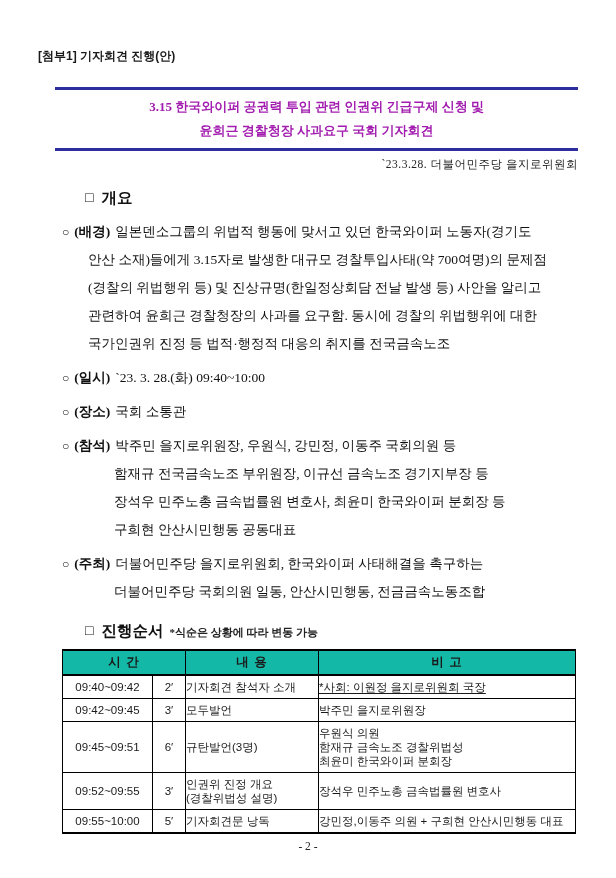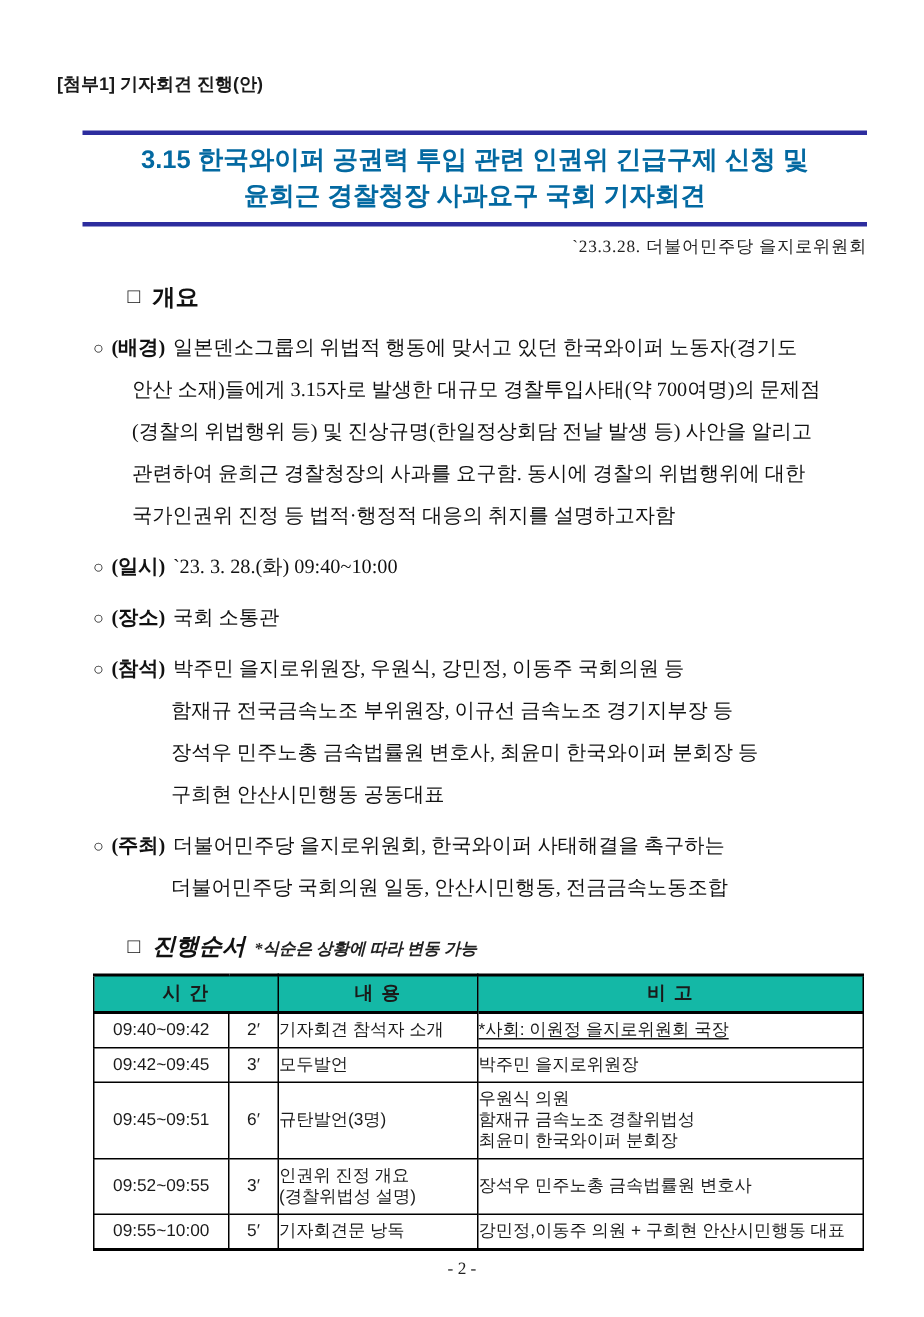--- a/index.html
+++ b/index.html
@@ -22,25 +22,25 @@
   }
   .title-block {
     margin: 22px auto 0 17px;
     width: 523px;
     border-top: 3px solid #2d2d9e;
     border-bottom: 3px solid #2d2d9e;
     padding: 5px 0;
     text-align: center;
   }
   .title-line {
-    font-family: Liberation Sans, sans-serif;
-    font-weight: bold;
-    font-size: 17px;
+    font-family: Liberation Serif, serif;
+    font-weight: bold;
+    font-size: 13px;
     line-height: 24px;
-    color: #0369a1;
+    color: #a21caf;
   }
   .dateline {
     width: 540px;
     margin-top: 6px;
     text-align: right;
     font-size: 11.5px;
     color: #222;
     letter-spacing: 0.5px;
   }
   .sec-heading {
@@ -61,21 +61,21 @@
     color: #222;
   }
   .items { margin-top: 9px; }
   .item { margin-bottom: 6px; font-size: 13.5px; }
   .item .first { margin-left: 24px; line-height: 28px; }
   .item .bullet { font-size: 12px; margin-right: 5px; }
   .item .lbl { font-weight: bold; margin-right: 5px; }
   .item .cont { line-height: 28px; }
   .item .cont.sm { margin-left: 50px; }
   .item .cont.lg { margin-left: 76px; }
-  .sched-heading { margin-top: 15px; font-style: italic; }
+  .sched-heading { margin-top: 15px; }
   table.sched {
     margin: 7px 0 0 24px;
     width: 513px;
     border-collapse: collapse;
     table-layout: fixed;
     font-family: "Liberation Sans", "DejaVu Sans", sans-serif;
     font-size: 11.5px;
     color: #1a1a1a;
   }
   table.sched { border: 1.5px solid #000; border-top-width: 2.5px; border-bottom-width: 2.5px; }
@@ -124,21 +124,21 @@
 
     <div class="items">
 
       <div class="item">
         <div class="first">
           <span class="bullet">○</span><span class="lbl">(배경)</span><span>일본덴소그룹의 위법적 행동에 맞서고 있던 한국와이퍼 노동자(경기도</span>
         </div>
         <div class="cont sm">안산 소재)들에게 3.15자로 발생한 대규모 경찰투입사태(약 700여명)의 문제점</div>
         <div class="cont sm">(경찰의 위법행위 등) 및 진상규명(한일정상회담 전날 발생 등) 사안을 알리고</div>
         <div class="cont sm">관련하여 윤희근 경찰청장의 사과를 요구함. 동시에 경찰의 위법행위에 대한</div>
-        <div class="cont sm">국가인권위 진정 등 법적·행정적 대응의 취지를 설명하고자함</div>
+        <div class="cont sm">국가인권위 진정 등 법적·행정적 대응의 취지를 전국금속노조</div>
       </div>
 
       <div class="item">
         <div class="first">
           <span class="bullet">○</span><span class="lbl">(일시)</span><span>`23. 3. 28.(화) 09:40~10:00</span>
         </div>
       </div>
 
       <div class="item">
         <div class="first">

